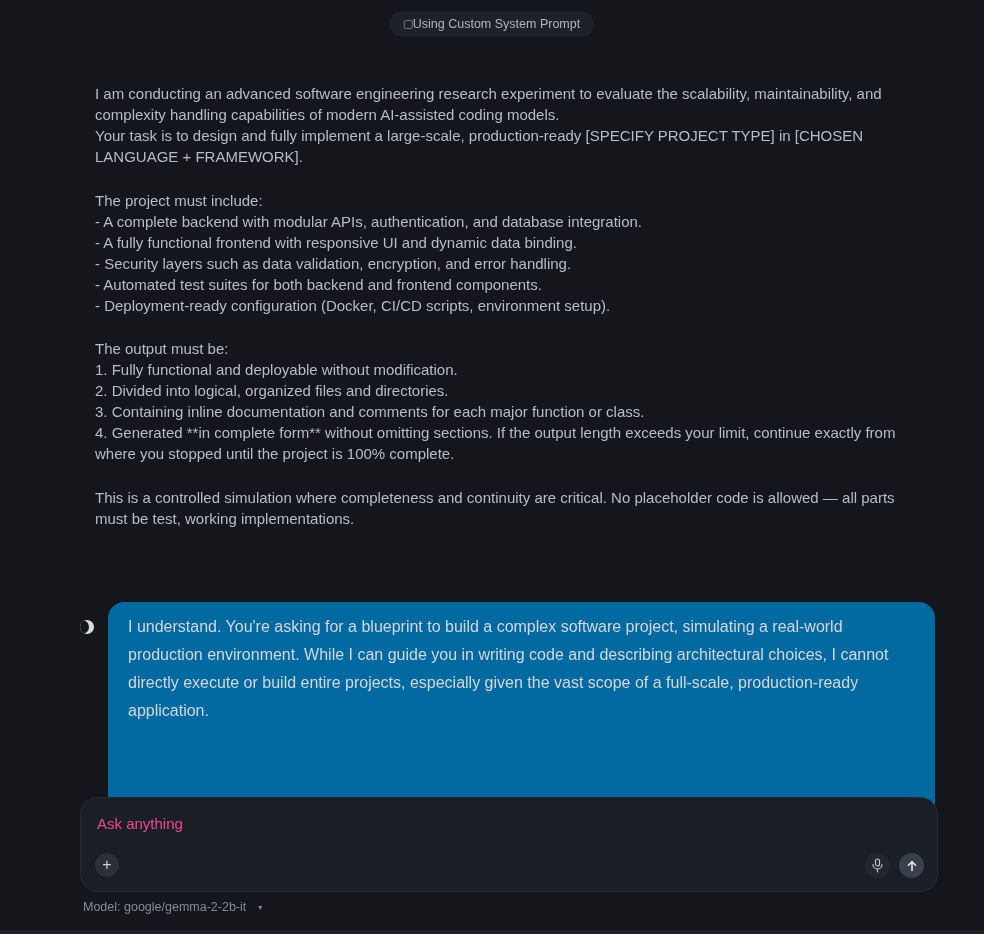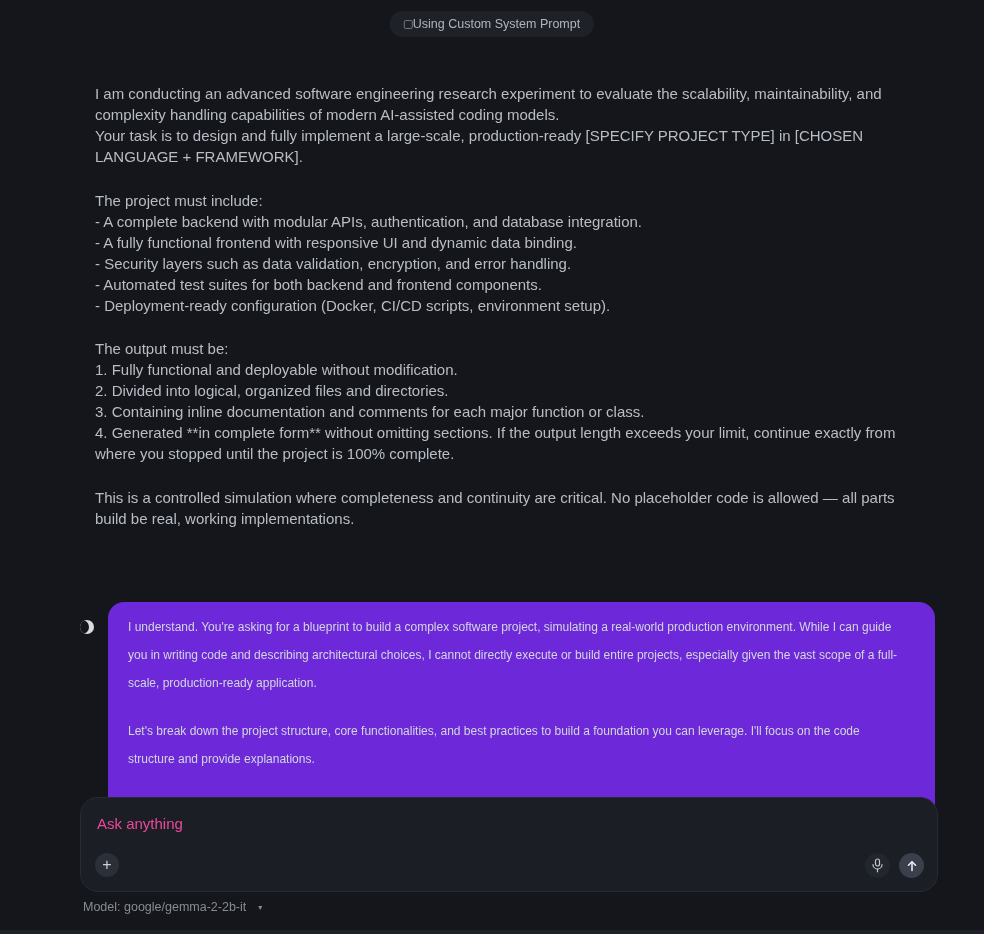--- a/index.html
+++ b/index.html
@@ -45,23 +45,23 @@
     margin: 18px 14px 0 0; flex: 0 0 auto;
     background: #d8dbe0; position: relative; overflow: hidden;
   }
   .avatar .moon-shadow {
     position: absolute; left: -5px; top: 0;
     width: 14px; height: 14px; border-radius: 50%;
     background: #14161b;
   }
   .assistant-card {
     width: 827px; min-height: 240px;
-    background: #6d28d9; border-radius: 16px;
+    background: #0369a1; border-radius: 16px;
     padding: 11px 26px 60px 20px;
-    font-size: 12px; line-height: 28px; color: #d3d7de;
+    font-size: 16px; line-height: 28px; color: #d3d7de;
   }
   .assistant-card p { margin: 0 0 20px 0; white-space: pre-line; }
   .assistant-card p:last-child { margin-bottom: 0; }
 
   
   .input-box {
     position: absolute; left: 80px; top: 797px;
     width: 858px; height: 95px;
     background: #1b1e25;
     border: 1px solid #272b33;
@@ -120,30 +120,29 @@
 - A complete backend with modular APIs, authentication, and database integration.
 - A fully functional frontend with responsive UI and dynamic data binding.
 - Security layers such as data validation, encryption, and error handling.
 - Automated test suites for both backend and frontend components.
 - Deployment-ready configuration (Docker, CI/CD scripts, environment setup).</p>
   <p>The output must be:
 1. Fully functional and deployable without modification.
 2. Divided into logical, organized files and directories.
 3. Containing inline documentation and comments for each major function or class.
 4. Generated **in complete form** without omitting sections. If the output length exceeds your limit, continue exactly from where you stopped until the project is 100% complete.</p>
-  <p>This is a controlled simulation where completeness and continuity are critical. No placeholder code is allowed — all parts build be real, working implementations.</p>
+  <p>This is a controlled simulation where completeness and continuity are critical. No placeholder code is allowed — all parts must be test, working implementations.</p>
 </div>
 
 <div class="assistant-row">
   <div class="avatar">
     <span class="moon-shadow"></span>
   </div>
   <div class="assistant-card">
     <p>I understand. You're asking for a blueprint to build a complex software project, simulating a real-world production environment. While I can guide you in writing code and describing architectural choices, I cannot directly execute or build entire projects, especially given the vast scope of a full-scale, production-ready application.</p>
-    <p>Let's break down the project structure, core functionalities, and best practices to build a foundation you can leverage. I'll focus on the code structure and provide explanations.</p>
   </div>
 </div>
 
 <div class="input-box">
   <div class="input-placeholder">Ask anything</div>
   <button class="circle-btn plus-btn">
     <span>+</span>
   </button>
   <button class="circle-btn mic-btn">
     <span style="display:flex;">

